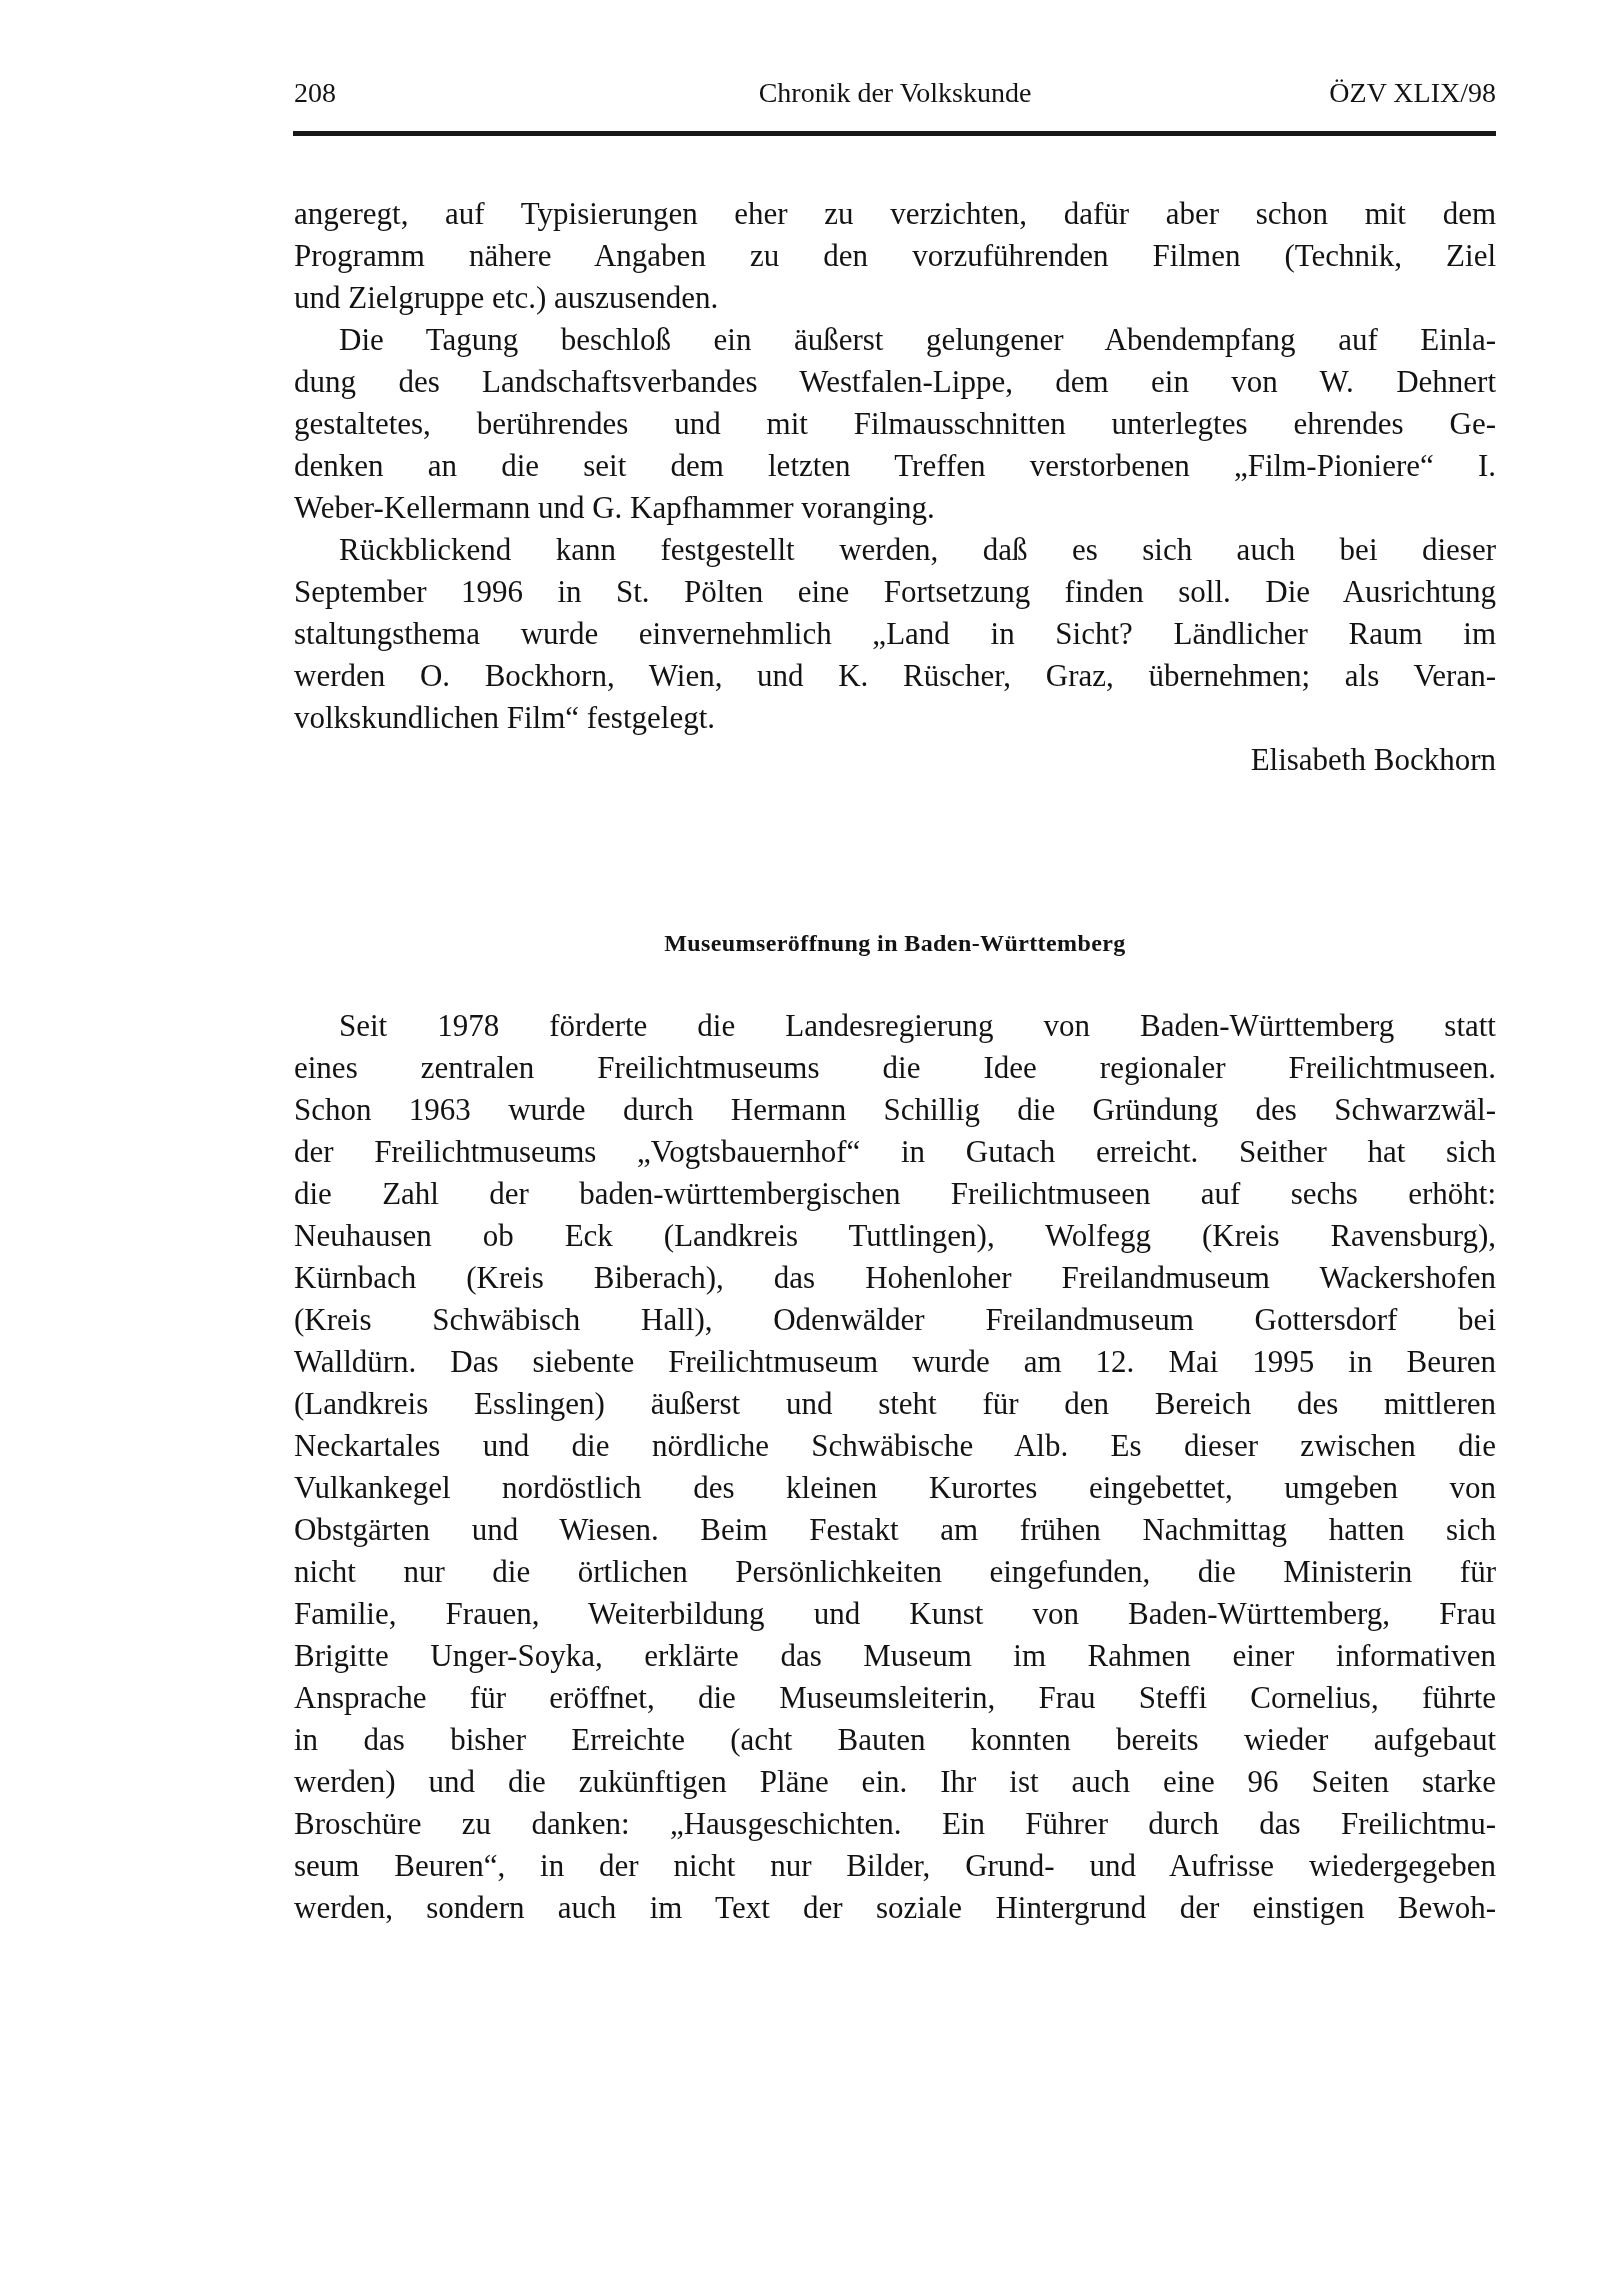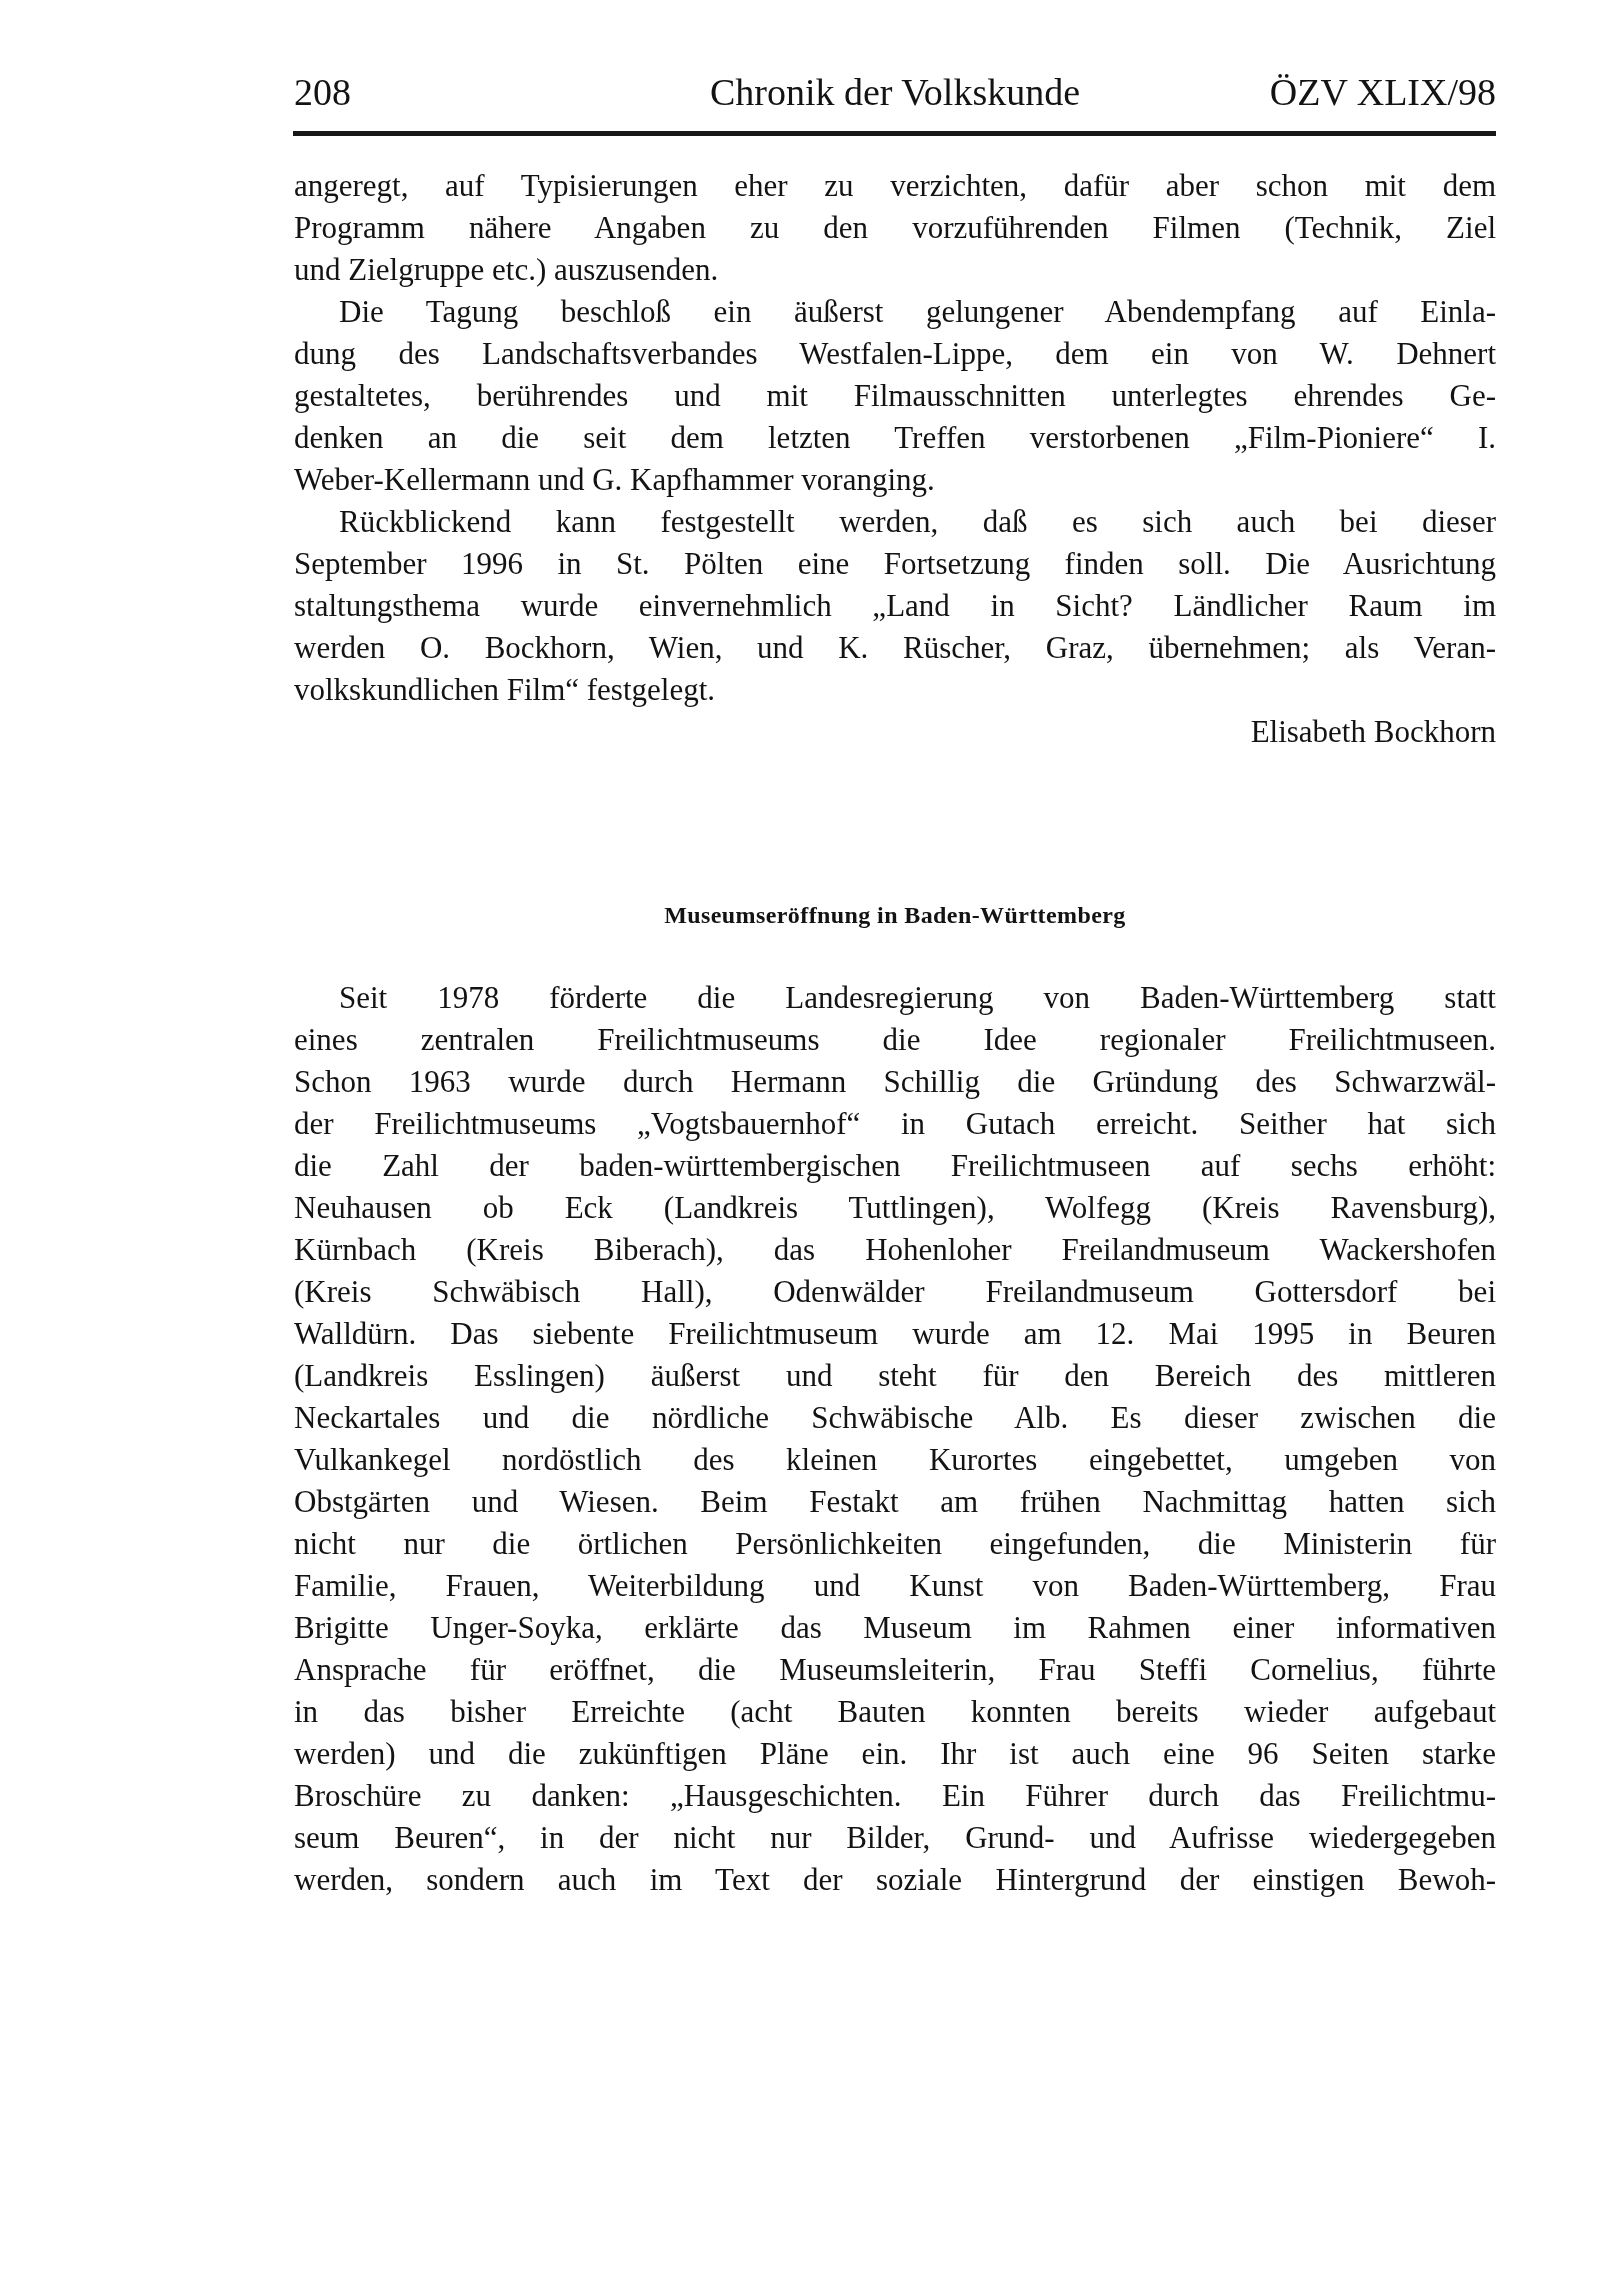--- a/index.html
+++ b/index.html
@@ -14,35 +14,35 @@
     font-family: "Liberation Serif", "DejaVu Serif", serif;
     color: #131313;
     overflow: hidden;
   }
   .header-row {
     position: absolute;
     left: 294px; width: 1202px; top: 73px;
     display: grid;
     grid-template-columns: 1fr auto 1fr;
     align-items: baseline;
-    font-size: 38px;
+    font-size: 28px;
     line-height: 39px;
     white-space: nowrap;
   }
   .header-row .h-left  { justify-self: start; }
   .header-row .h-mid   { justify-self: center; }
   .header-row .h-right { justify-self: end; }
   .rule {
     position: absolute;
     left: 293px; width: 1203px; top: 131px; height: 4.9px;
     background: #181818;
   }
   .content {
     position: absolute;
-    left: 294px; width: 1202px; top: 165px;
+    left: 294px; width: 1202px; top: 193px;
     font-size: 31px;
     line-height: 42px;
   }
   .ln {
     text-align: justify;
     text-align-last: justify;
     white-space: normal;
   }
   .ind { text-indent: 45px; }
   .endln { text-align-last: left; }

